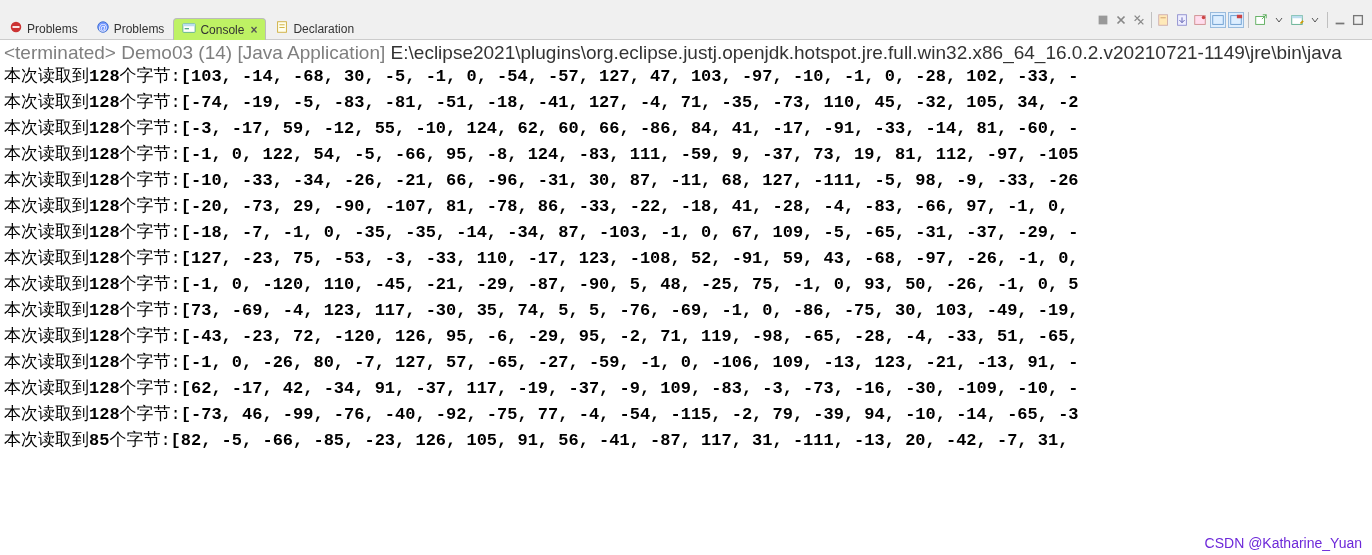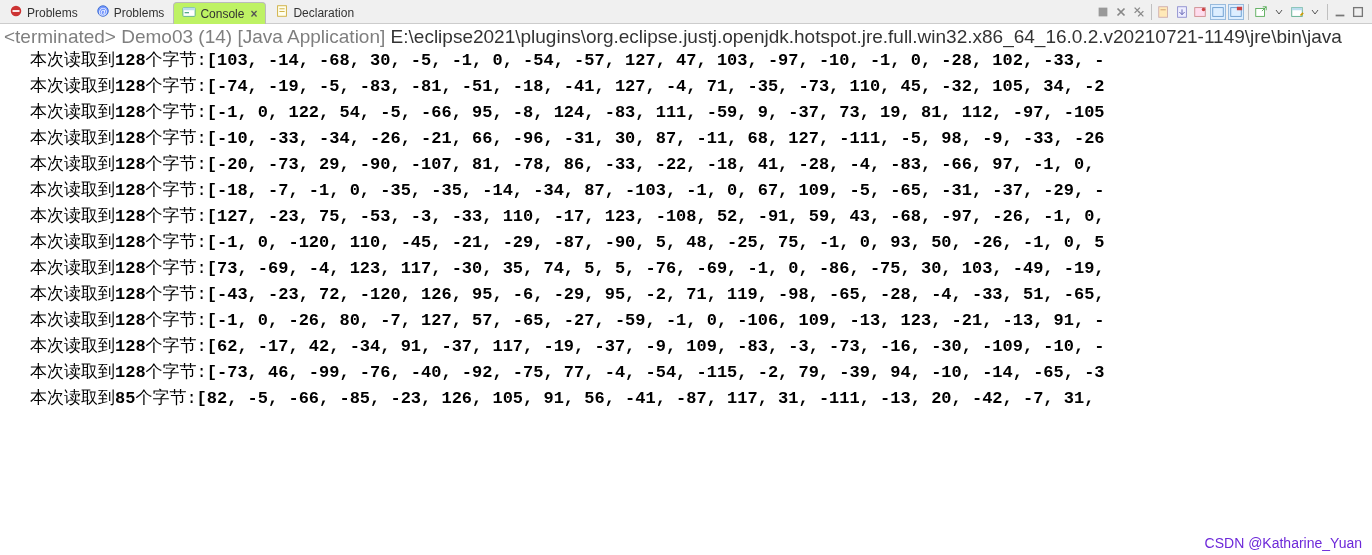--- a/index.html
+++ b/index.html
@@ -9,21 +9,21 @@
     background: #fff;
     width: 1372px;
     height: 555px;
     overflow: hidden;
     position: relative;
   }
   .tabbar {
     display: flex;
     align-items: center;
     border-bottom: 1px solid #ccc;
-    height: 24px;
+    height: 40px;
     background: #f0f0f0;
     position: relative;
   }
   .tabs { display: flex; flex: 1; align-items: flex-end; height: 100%; }
   .tab {
     display: flex;
     align-items: center;
     gap: 4px;
     padding: 3px 8px;
     border: 1px solid transparent;
@@ -74,21 +74,21 @@
   .terminated { color: #7f7f7f; }
   .path { color: #333; }
   .output {
     padding: 0 4px 4px 4px;
     font-family: Consolas, "Courier New", monospace;
     font-size: 17px;
     line-height: 26px;
     white-space: nowrap;
     overflow: hidden;
   }
-  .line { white-space: nowrap; margin-left: 26px; }
+  .line { white-space: nowrap; }
   .prefix-cn { font-weight: normal; }
   .num-bold { font-weight: bold; }
   .watermark {
     position: absolute;
     right: 10px;
     bottom: 4px;
     color: #6d28d9;
     font-size: 14px;
     font-family: "Segoe UI", sans-serif;
   }
@@ -227,20 +227,21 @@
 
 <div class="status-line">
   <span class="terminated">&lt;terminated&gt;</span>
   <span class="terminated"> </span><span class="terminated">Demo03 (14) [Java Application]</span>
   <span class="path"> </span><span class="path">E:\eclipse2021\plugins\org.eclipse.justj.openjdk.hotspot.jre.full.win32.x86_64_16.0.2.v20210721-1149\jre\bin\java</span>
 </div>
 
 <div class="output" id="output">
     <div class="line"><span class="prefix-cn">本次读取到</span><span class="num-bold">128</span><span class="prefix-cn">个字节:</span><span class="num-bold">[103, -14, -68, 30, -5, -1, 0, -54, -57, 127, 47, 103, -97, -10, -1, 0, -28, 102, -33, -</span></div>
     <div class="line"><span class="prefix-cn">本次读取到</span><span class="num-bold">128</span><span class="prefix-cn">个字节:</span><span class="num-bold">[-74, -19, -5, -83, -81, -51, -18, -41, 127, -4, 71, -35, -73, 110, 45, -32, 105, 34, -2</span></div>
+    <div class="line"><span class="prefix-cn">本次读取到</span><span class="num-bold">128</span><span class="prefix-cn">个字节:</span><span class="num-bold">[-3, -17, 59, -12, 55, -10, 124, 62, 60, 66, -86, 84, 41, -17, -91, -33, -14, 81, -60, -</span></div>
     <div class="line"><span class="prefix-cn">本次读取到</span><span class="num-bold">128</span><span class="prefix-cn">个字节:</span><span class="num-bold">[-1, 0, 122, 54, -5, -66, 95, -8, 124, -83, 111, -59, 9, -37, 73, 19, 81, 112, -97, -105</span></div>
     <div class="line"><span class="prefix-cn">本次读取到</span><span class="num-bold">128</span><span class="prefix-cn">个字节:</span><span class="num-bold">[-10, -33, -34, -26, -21, 66, -96, -31, 30, 87, -11, 68, 127, -111, -5, 98, -9, -33, -26</span></div>
     <div class="line"><span class="prefix-cn">本次读取到</span><span class="num-bold">128</span><span class="prefix-cn">个字节:</span><span class="num-bold">[-20, -73, 29, -90, -107, 81, -78, 86, -33, -22, -18, 41, -28, -4, -83, -66, 97, -1, 0, </span></div>
     <div class="line"><span class="prefix-cn">本次读取到</span><span class="num-bold">128</span><span class="prefix-cn">个字节:</span><span class="num-bold">[-18, -7, -1, 0, -35, -35, -14, -34, 87, -103, -1, 0, 67, 109, -5, -65, -31, -37, -29, -</span></div>
     <div class="line"><span class="prefix-cn">本次读取到</span><span class="num-bold">128</span><span class="prefix-cn">个字节:</span><span class="num-bold">[127, -23, 75, -53, -3, -33, 110, -17, 123, -108, 52, -91, 59, 43, -68, -97, -26, -1, 0,</span></div>
     <div class="line"><span class="prefix-cn">本次读取到</span><span class="num-bold">128</span><span class="prefix-cn">个字节:</span><span class="num-bold">[-1, 0, -120, 110, -45, -21, -29, -87, -90, 5, 48, -25, 75, -1, 0, 93, 50, -26, -1, 0, 5</span></div>
     <div class="line"><span class="prefix-cn">本次读取到</span><span class="num-bold">128</span><span class="prefix-cn">个字节:</span><span class="num-bold">[73, -69, -4, 123, 117, -30, 35, 74, 5, 5, -76, -69, -1, 0, -86, -75, 30, 103, -49, -19,</span></div>
     <div class="line"><span class="prefix-cn">本次读取到</span><span class="num-bold">128</span><span class="prefix-cn">个字节:</span><span class="num-bold">[-43, -23, 72, -120, 126, 95, -6, -29, 95, -2, 71, 119, -98, -65, -28, -4, -33, 51, -65,</span></div>
     <div class="line"><span class="prefix-cn">本次读取到</span><span class="num-bold">128</span><span class="prefix-cn">个字节:</span><span class="num-bold">[-1, 0, -26, 80, -7, 127, 57, -65, -27, -59, -1, 0, -106, 109, -13, 123, -21, -13, 91, -</span></div>
     <div class="line"><span class="prefix-cn">本次读取到</span><span class="num-bold">128</span><span class="prefix-cn">个字节:</span><span class="num-bold">[62, -17, 42, -34, 91, -37, 117, -19, -37, -9, 109, -83, -3, -73, -16, -30, -109, -10, -</span></div>

